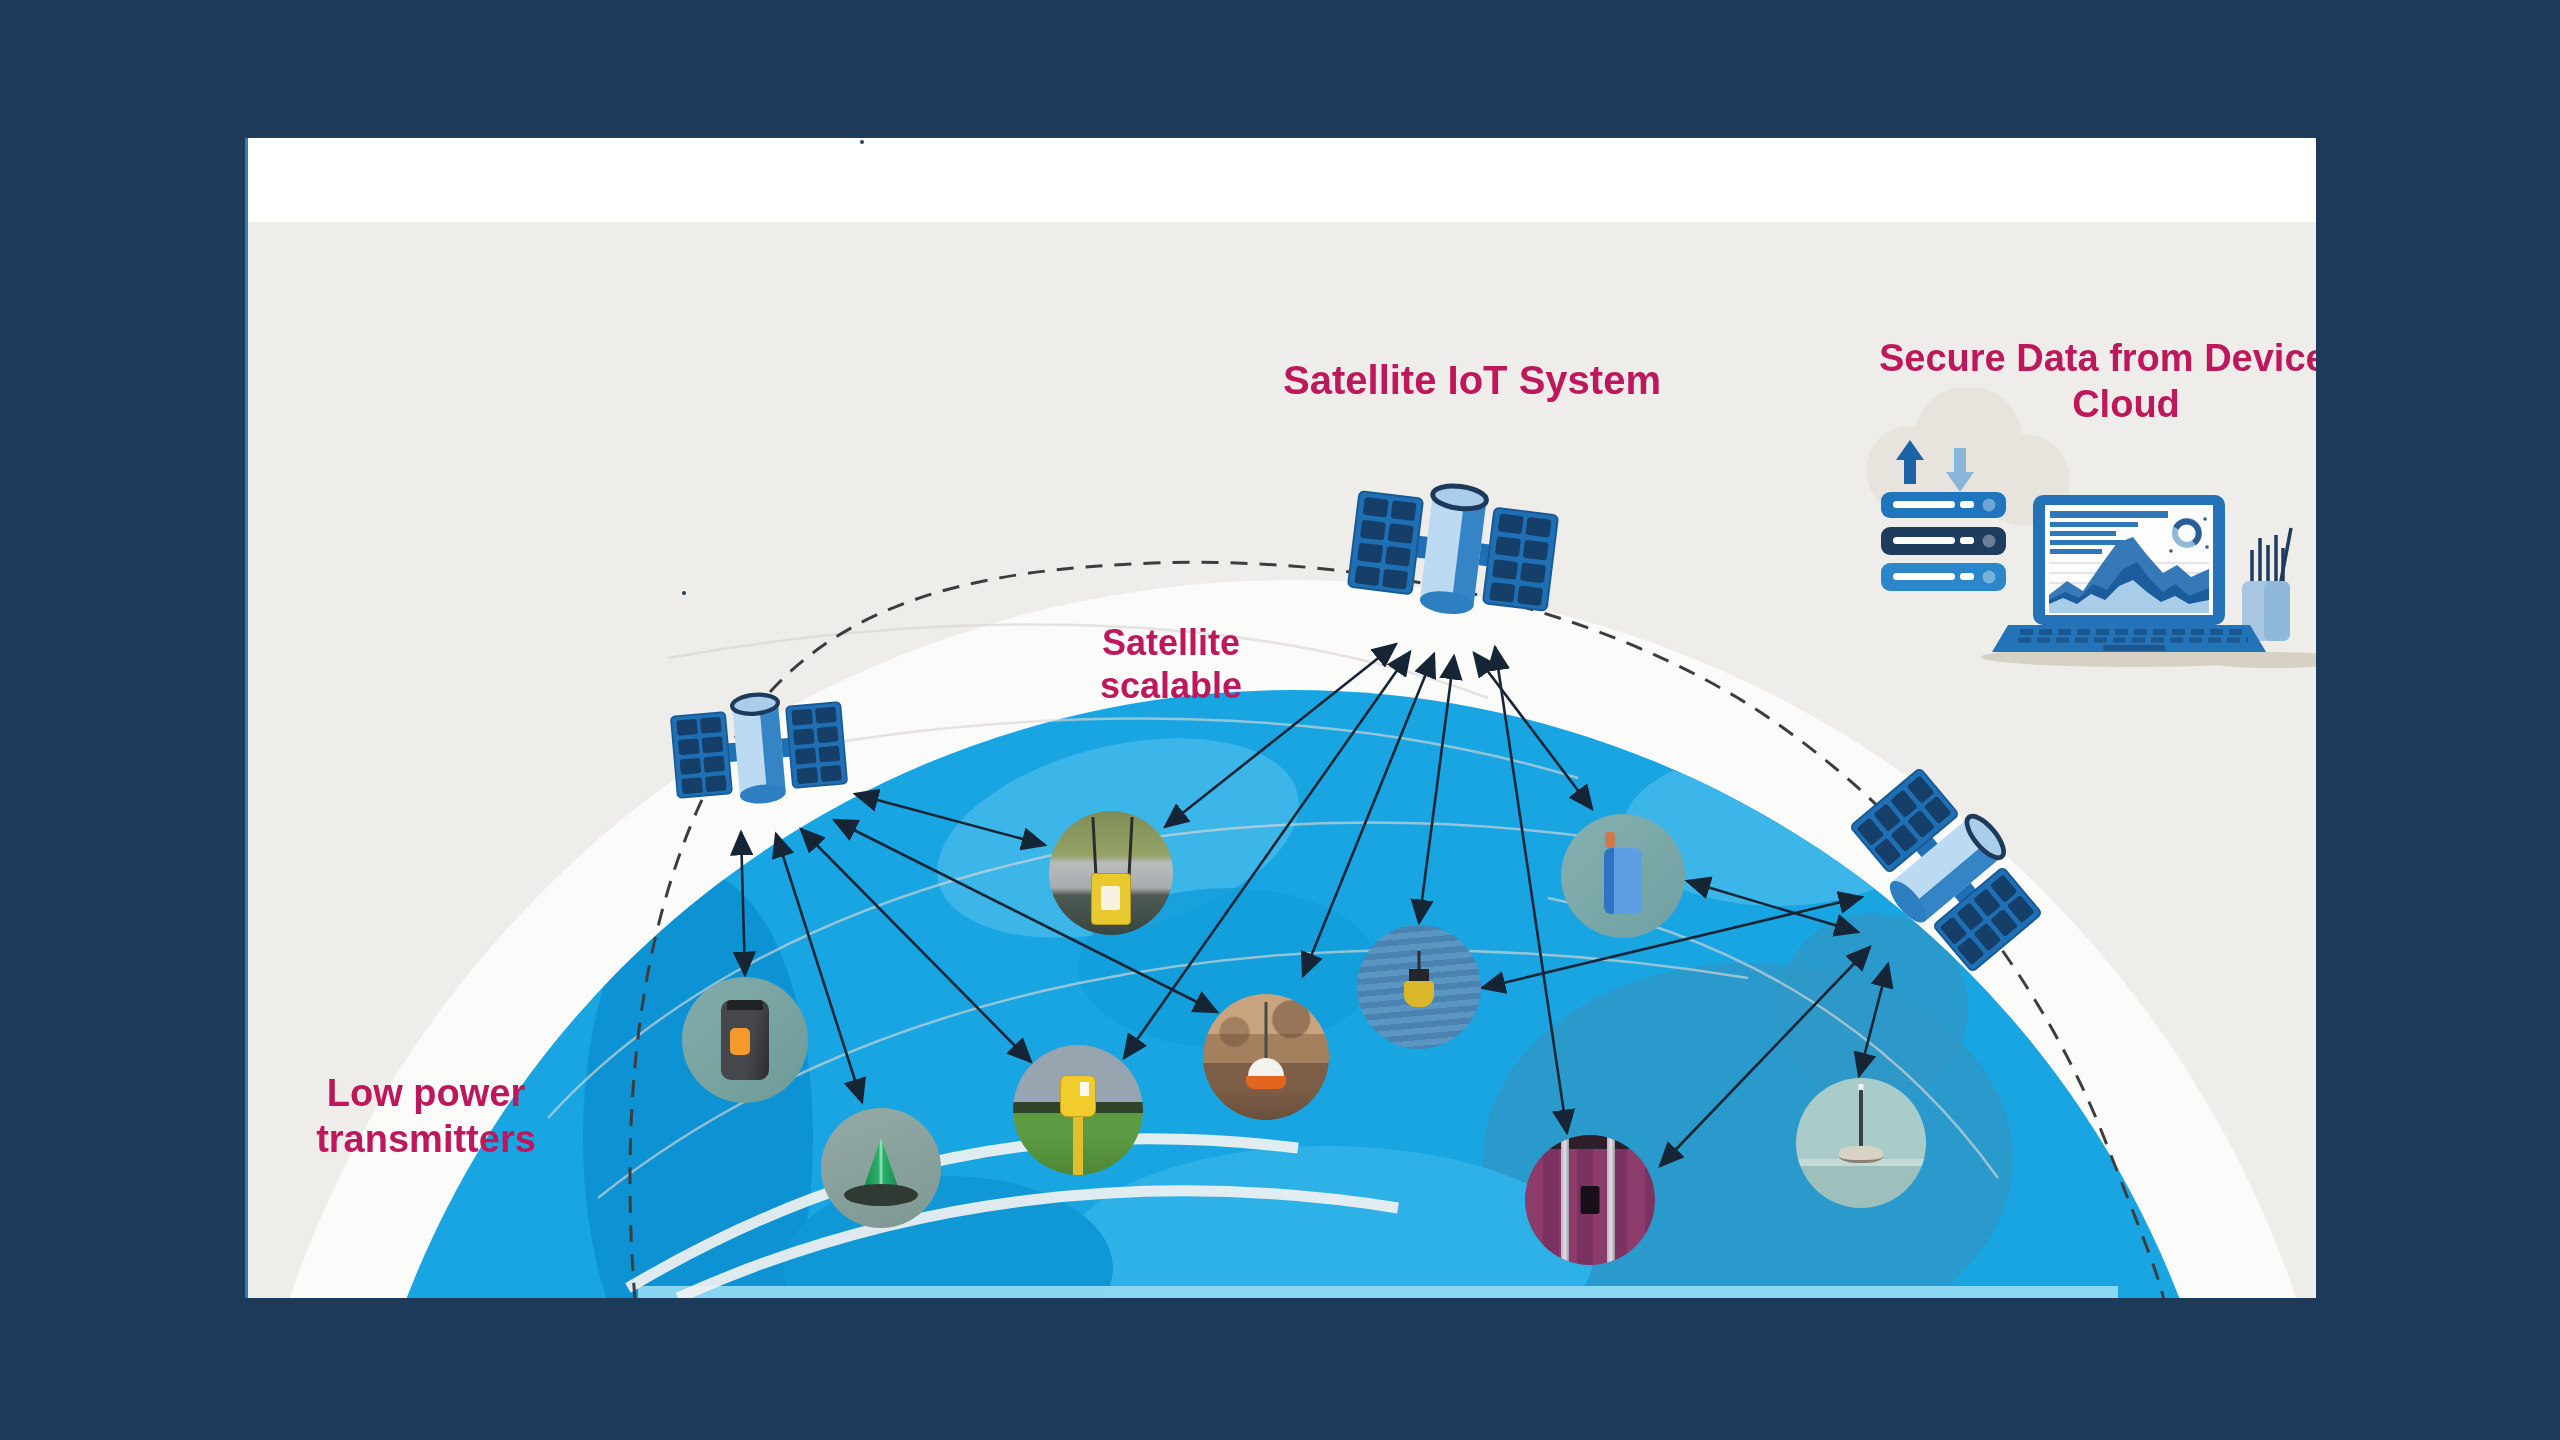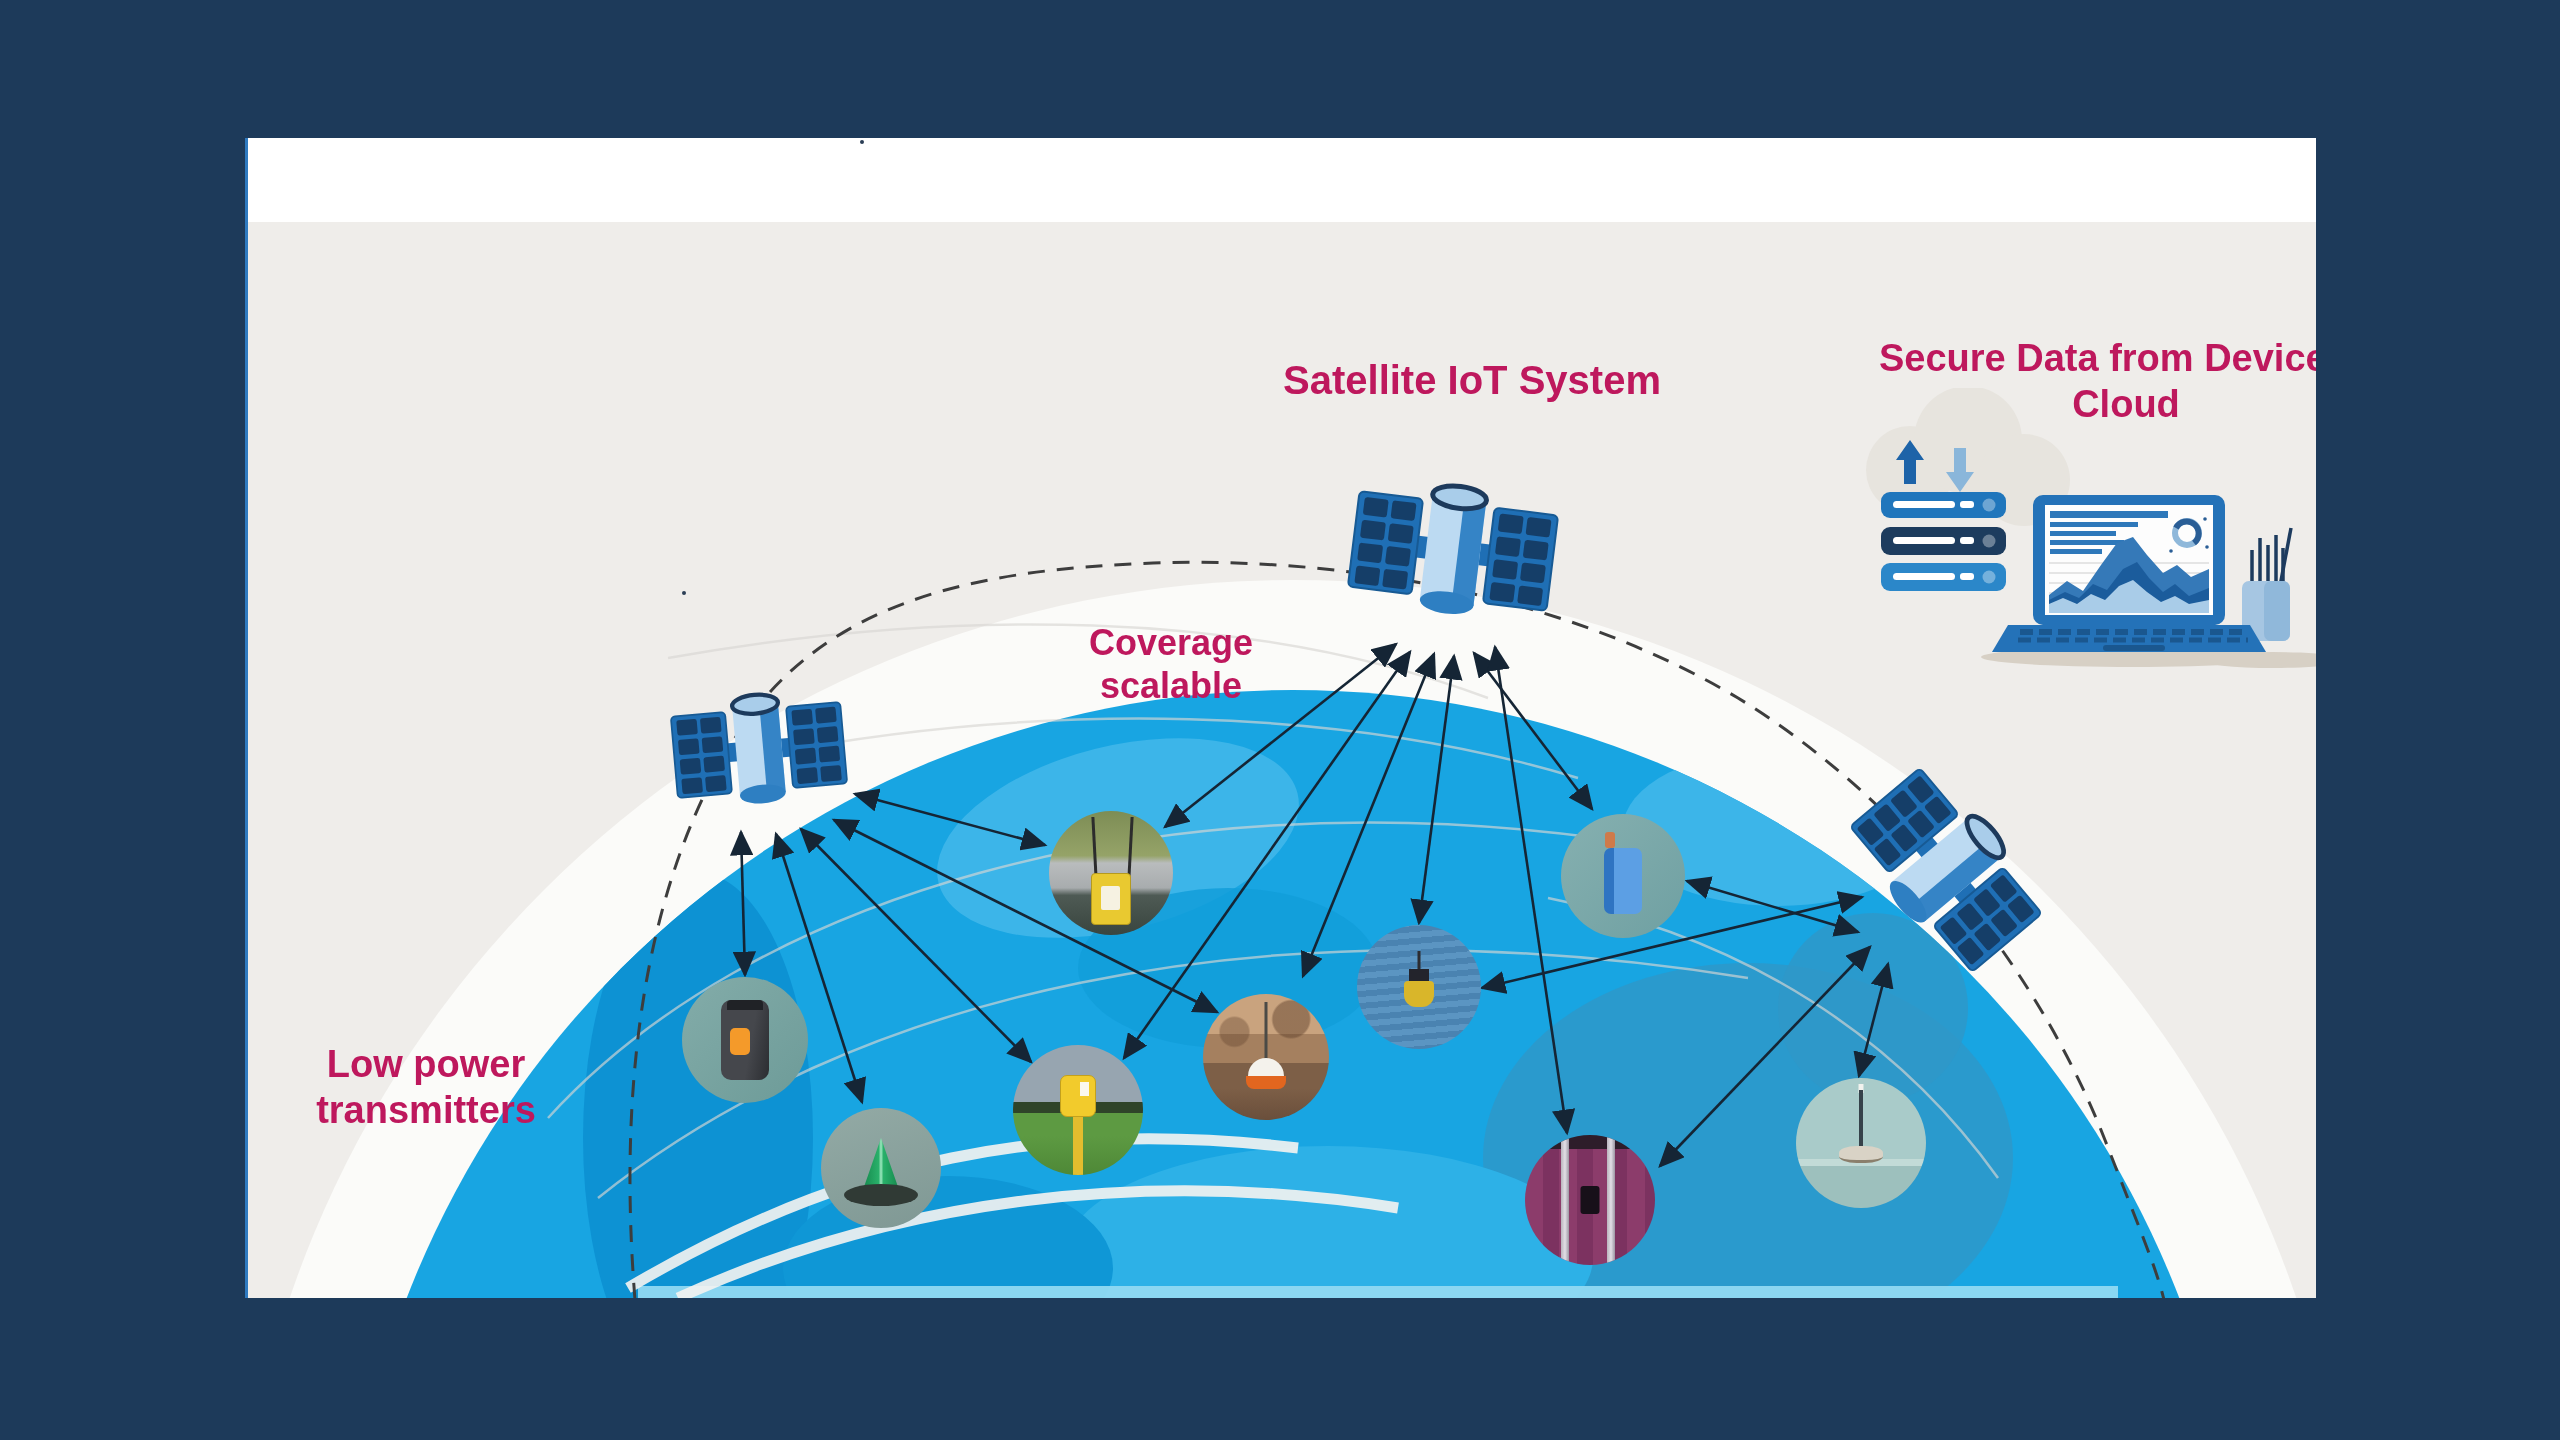--- a/index.html
+++ b/index.html
@@ -8,21 +8,21 @@
   #content{position:absolute;left:245px;top:138px;width:2068px;height:1160px;
     background:#efedea;border-left:3px solid #2f7ac0;overflow:hidden;}
   #whiteband{position:absolute;left:0;top:0;width:2068px;height:84px;background:#ffffff;}
   #scene{position:absolute;left:0;top:0;z-index:1;}
   .lbl{position:absolute;z-index:5;transform:translateX(-50%);text-align:center;
     white-space:pre-line;color:#be185d;font-weight:bold;line-height:1.2;}
   .lbl-pole{left:613px;top:268px;font-size:36px;}
   .lbl-sat{left:1224px;top:218px;font-size:40px;}
   .lbl-secure{left:1878px;top:198px;font-size:38px;width:560px;}
   .lbl-mass{left:923px;top:483px;font-size:36px;}
-  .lbl-low{left:178px;top:904px;font-size:38px;}
+  .lbl-low{left:178px;top:933px;font-size:38px;}
   
   .dev{position:absolute;z-index:3;border-radius:50%;overflow:hidden;
     transform:translate(-50%,-50%);}
   .dev *{position:absolute;}
   .d-tracker{background:linear-gradient(135deg,#83aca9,#6d9b98);}
   .trk-body{left:50%;top:50%;transform:translate(-50%,-50%);width:48px;height:80px;
     border-radius:10px;background:linear-gradient(100deg,#45474c 60%,#2b2d31);}
   .trk-top{left:6px;top:0;width:36px;height:10px;background:#202226;border-radius:4px 4px 0 0;}
   .trk-btn{left:9px;top:28px;width:20px;height:27px;background:#f49a2a;border-radius:5px;}
   .d-green{background:linear-gradient(160deg,#93aaa5,#7f9894);}
@@ -281,21 +281,21 @@
       <polygon points="160,237 402,237 418,264 144,264" fill="#2472b8"></polygon>
       <line x1="172" y1="244" x2="398" y2="244" stroke="#1a578f" stroke-width="6" stroke-dasharray="13 6"></line>
       <line x1="170" y1="252" x2="400" y2="252" stroke="#1a578f" stroke-width="5" stroke-dasharray="13 6"></line>
       <rect x="255" y="257" width="62" height="6" rx="3" fill="#1a578f"></rect>
     </g>
   </svg>
 
   <div class="lbl lbl-sat">Satellite IoT System</div>
   <div class="lbl lbl-secure">Secure Data from Device to
 Cloud</div>
-  <div class="lbl lbl-mass">Coverage
+  <div class="lbl lbl-mass">Satellite
 scalable</div>
   <div class="lbl lbl-low">Low power
 transmitters</div>
 
   <div class="speck" style="left:612px;top:2px;"></div>
   <div class="speck" style="left:434px;top:453px;"></div>
  </div>
 </div>
 
 </body></html>

